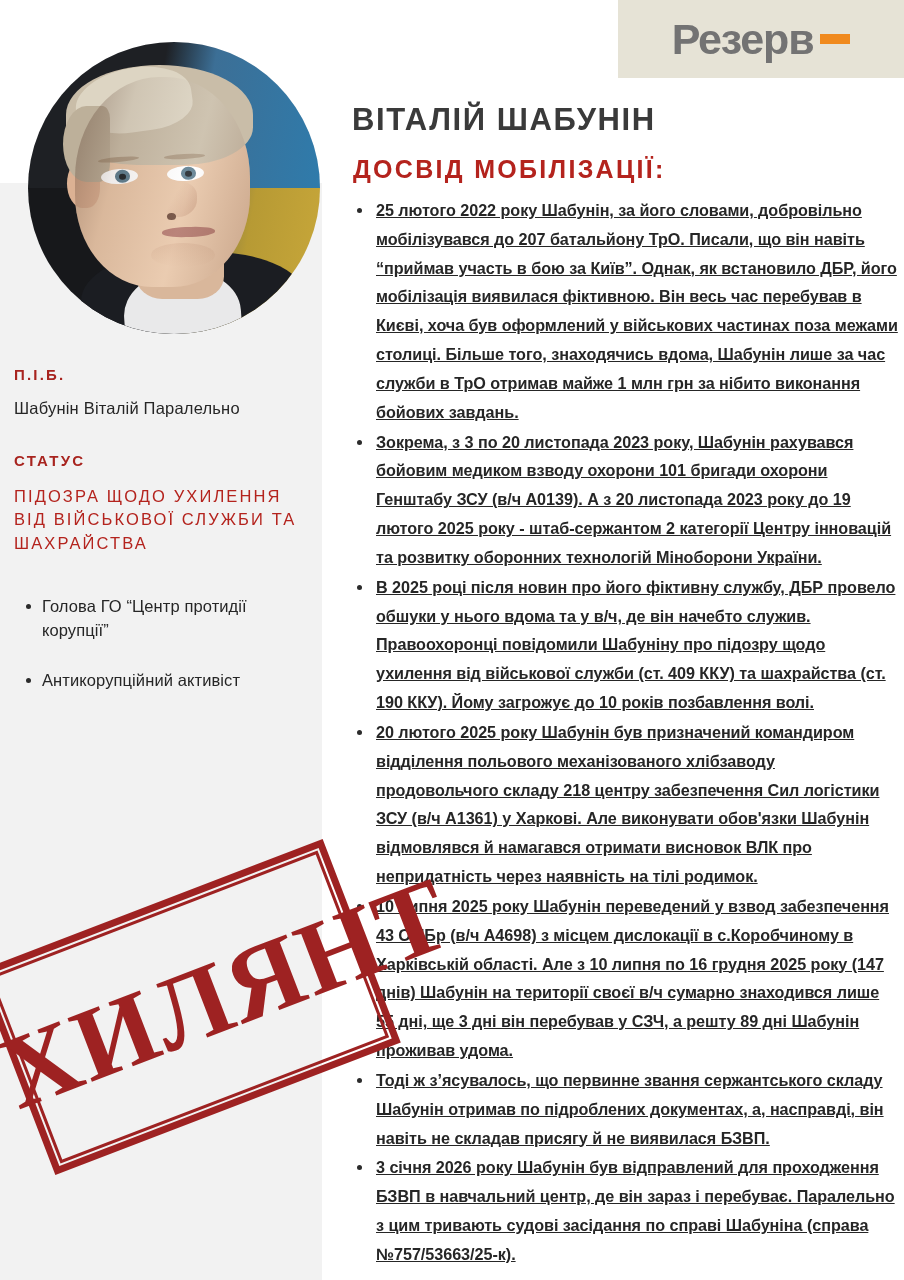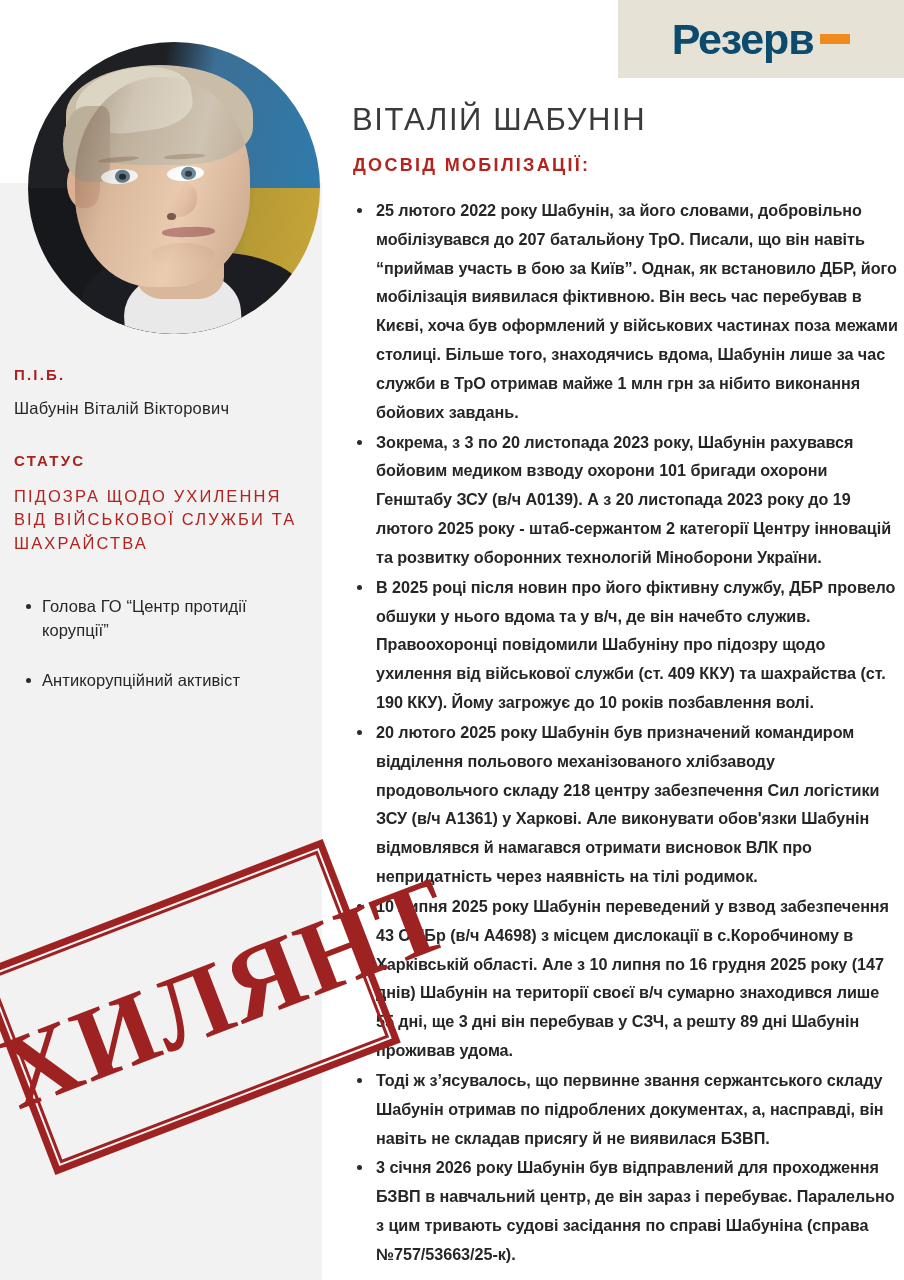--- a/index.html
+++ b/index.html
@@ -229,21 +229,21 @@
     display: flex;
     align-items: center;
     justify-content: center;
     z-index: 6;
   }
   #logo-word {
     font-family: "Liberation Sans", "DejaVu Sans", sans-serif;
     font-weight: 700;
     font-size: 43px;
     letter-spacing: -1.2px;
-    color: #0c4a6e;
+    color: #737373;
     line-height: 1;
   }
   #logo-dash {
     display: inline-block;
     width: 30px;
     height: 10px;
     background: #f08a1e;
     margin-left: 7px;
     vertical-align: 12px;
   }
@@ -346,30 +346,30 @@
     top: 0;
     width: 556px;
     height: 1280px;
     z-index: 3;
   }
   #person-name {
     position: absolute;
     left: 4px;
     top: 102px;
     font-size: 31px;
-    font-weight: 400;
+    font-weight: 700;
     color: #3a3a3a;
     letter-spacing: 1.6px;
     margin: 0;
   }
   #section-title {
     position: absolute;
     left: 5px;
     top: 155px;
-    font-size: 18px;
+    font-size: 25px;
     font-weight: 700;
     color: #b4231d;
     letter-spacing: 2.3px;
     margin: 0;
   }
   #main-list {
     position: absolute;
     left: 0;
     top: 196px;
     width: 552px;
@@ -380,20 +380,21 @@
   #main-list li {
     position: relative;
     padding-left: 28px;
     color: #262626;
     font-size: 16.2px;
     font-weight: 600;
     line-height: 1.78;
     letter-spacing: -.05px;
     margin-bottom: 1px;
     text-align: left;
+    text-decoration: underline;
   }
   #main-list li::before {
     content: "";
     position: absolute;
     left: 9px;
     top: 12px;
     width: 5px;
     height: 5px;
     border-radius: 50%;
     background: #2b2b2b;
@@ -430,21 +431,21 @@
   <div class="head-shade"></div>
 </div>
 
 <div id="logo-box">
   <span id="logo-word">Резерв</span>
   <span id="logo-dash"></span>
 </div>
 
 <div id="sidebar-content">
   <p class="side-label">П.І.Б.</p>
-  <p class="side-value">Шабунін Віталій Вікторович</p>
+  <p class="side-value">Шабунін Віталій Паралельно</p>
   <p class="side-label">СТАТУС</p>
   <p class="side-status">ПІДОЗРА ЩОДО УХИЛЕННЯ ВІД ВІЙСЬКОВОЇ СЛУЖБИ ТА ШАХРАЙСТВА</p>
   <ul class="side-list" id="activity-list">
       <li>Голова ГО “Центр протидії корупції”</li>
       <li>Антикорупційний активіст</li>
     </ul>
 </div>
 
 <div id="stamp">
   <div id="stamp-outer"></div>

